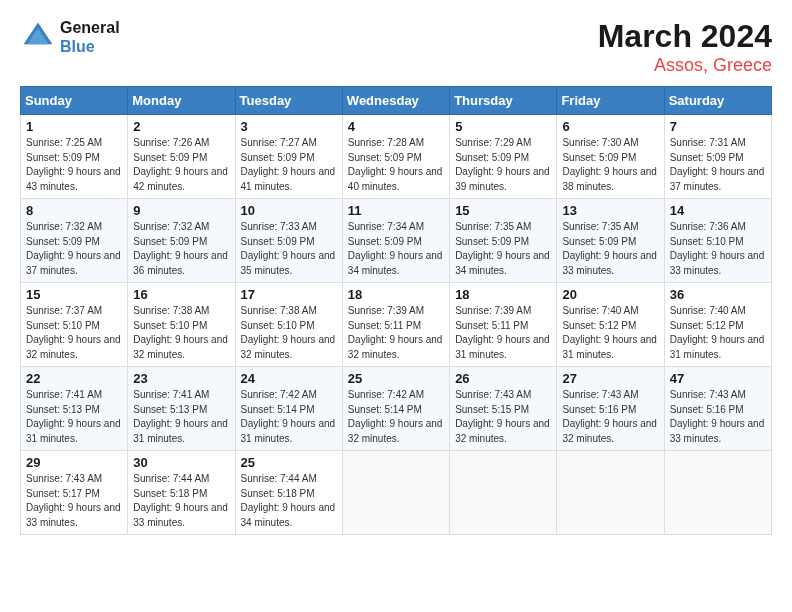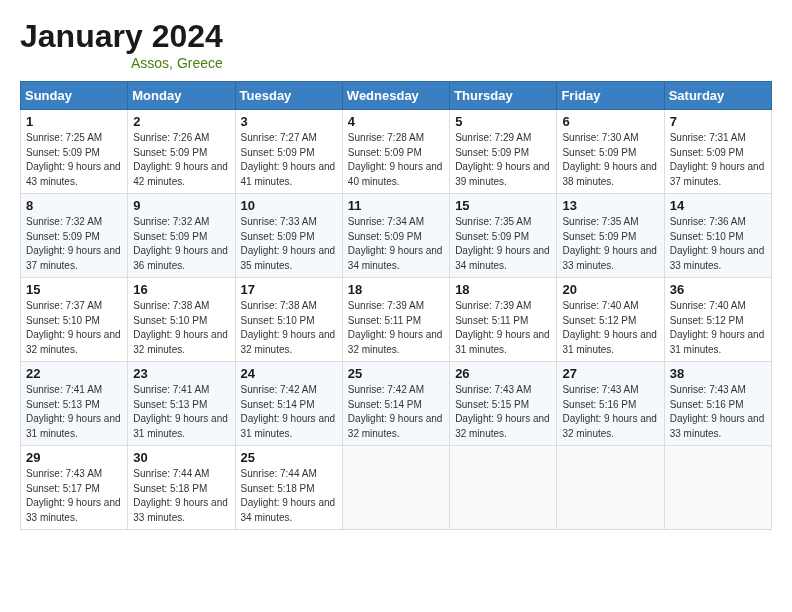--- a/index.html
+++ b/index.html
@@ -31,22 +31,22 @@
     }
     .title-block {
       text-align: right;
     }
     .month-title {
       font-size: 32px;
       font-weight: bold;
       color: #1a1a1a;
     }
     .location {
-      font-size: 14px;
-      color: #4d7c0f;
+      font-size: 18px;
+      color: #ef4444;
     }
     .calendar {
       width: 100%;
       border-collapse: collapse;
       table-layout: fixed;
     }
     .calendar th {
       background-color: #3a7fc1;
       color: #fff;
       font-size: 13px;
@@ -81,22 +81,32 @@
     }
     .empty-cell {
       background: #f9f9f9 !important;
     }
   </style>
 </head>
 <body>
 
 <div class="container">
   <div class="header-row">
+    <div class="logo">
+      <svg class="logo-icon" viewBox="0 0 40 40">
+        <polygon points="20,4 36,28 4,28" fill="#3a7fc1"></polygon>
+        <polygon points="20,10 32,28 8,28" fill="#5a9fd4"></polygon>
+      </svg>
+      <div>
+        <div style="font-size:16px;font-weight:bold;color:#1a1a1a;line-height:1.2">General</div>
+        <div style="font-size:16px;font-weight:bold;color:#3a7fc1;line-height:1.2">Blue</div>
+      </div>
+    </div>
     <div class="title-block">
-      <div class="month-title">January 2024</div>
+      <div class="month-title">March 2024</div>
       <div class="location">Assos, Greece</div>
     </div>
   </div>
 
   <table class="calendar">
     <thead>
       <tr>
         <th>Sunday</th>
         <th>Monday</th>
         <th>Tuesday</th>
@@ -324,21 +334,21 @@
       </td>
           <td>
         <span class="day-num">27</span>
         <div class="day-info">
           Sunrise: 7:43 AM<br>
           Sunset: 5:16 PM<br>
           Daylight: 9 hours and 32 minutes.
         </div>
       </td>
           <td>
-        <span class="day-num">38</span>
+        <span class="day-num">47</span>
         <div class="day-info">
           Sunrise: 7:43 AM<br>
           Sunset: 5:16 PM<br>
           Daylight: 9 hours and 33 minutes.
         </div>
       </td>
         </tr>
         <tr>
           <td>
         <span class="day-num">29</span>

